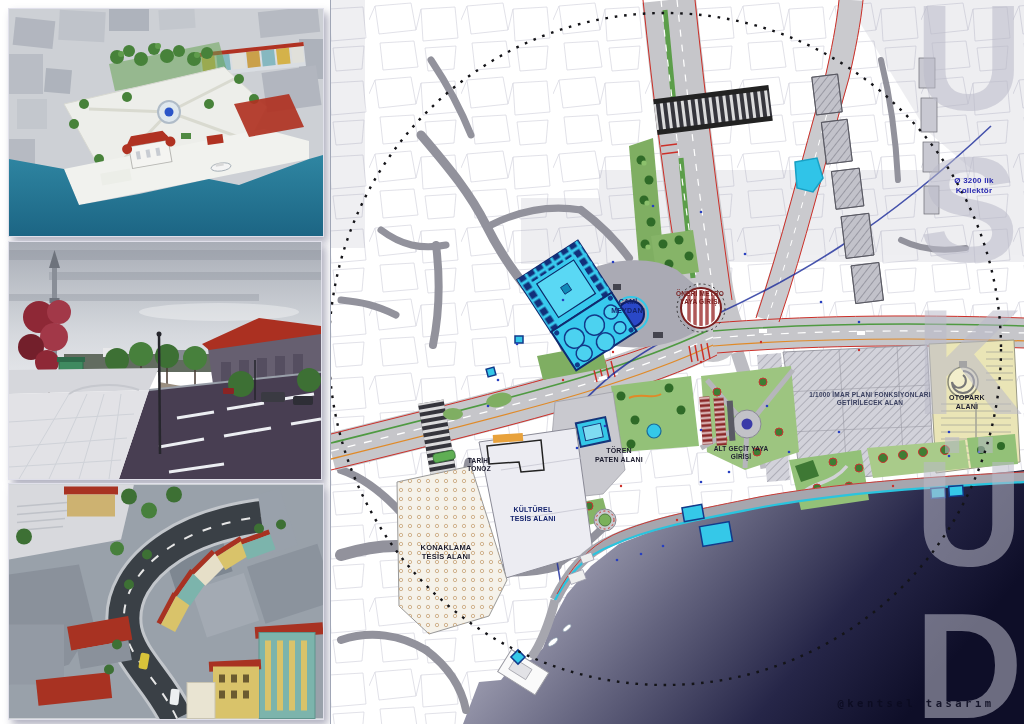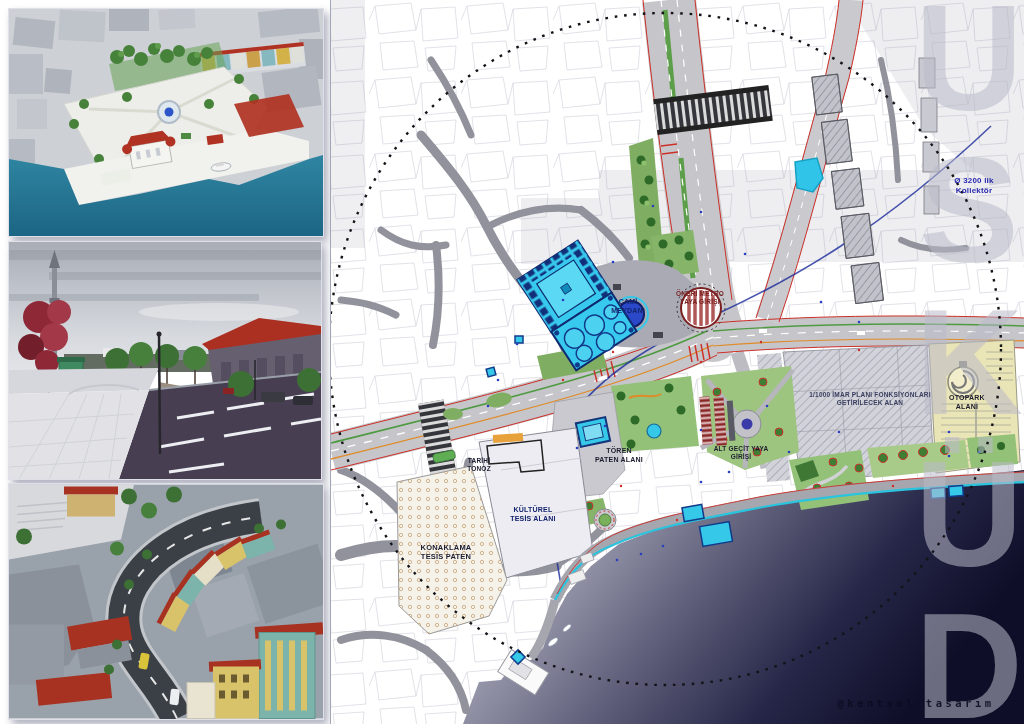--- a/index.html
+++ b/index.html
@@ -728,21 +728,21 @@
 
       <circle cx="664" cy="349" r="336" fill="none" stroke="#141418" stroke-width="2.4" stroke-dasharray="2.6 6.8"></circle>
     </svg>
   </div>
 
   <div class="map-label lbl-royal" style="left:936px;top:176px;width:76px;font-size:8px;">Ø 3200 lik Kollektör</div>
   <div class="map-label lbl-blue" style="left:604px;top:298px;width:48px;">CAMİ MEYDANI</div>
   <div class="map-label lbl-darkred" style="left:672px;top:290px;width:56px;font-size:6.5px;">ÖNERİ METRO YAYA GİRİŞİ</div>
   <div class="map-label" style="left:458px;top:457px;width:42px;font-size:6.5px;">TARİHİ TONOZ</div>
   <div class="map-label lbl-blue" style="left:504px;top:506px;width:58px;">KÜLTÜREL TESİS ALANI</div>
-  <div class="map-label" style="left:410px;top:543px;width:72px;font-size:7.5px;">KONAKLAMA TESİS PATEN</div>
+  <div class="map-label" style="left:410px;top:543px;width:72px;font-size:7.5px;">KONAKLAMA TESİS ALANI</div>
   <div class="map-label" style="left:594px;top:447px;width:50px;">TÖREN PATEN ALANI</div>
   <div class="map-label" style="left:712px;top:445px;width:58px;font-size:6.5px;">ALT GEÇİT YAYA GİRİŞİ</div>
   <div class="map-label lbl-slate" style="left:786px;top:391px;width:168px;font-size:6.5px;">1/1000 İMAR PLANI FONKSİYONLARI GETİRİLECEK ALAN</div>
   <div class="map-label" style="left:938px;top:394px;width:58px;">OTOPARK ALANI</div>
 
   <div class="watermark">@kentsel tasarım</div>
 
 </div>
 
 </body></html>

